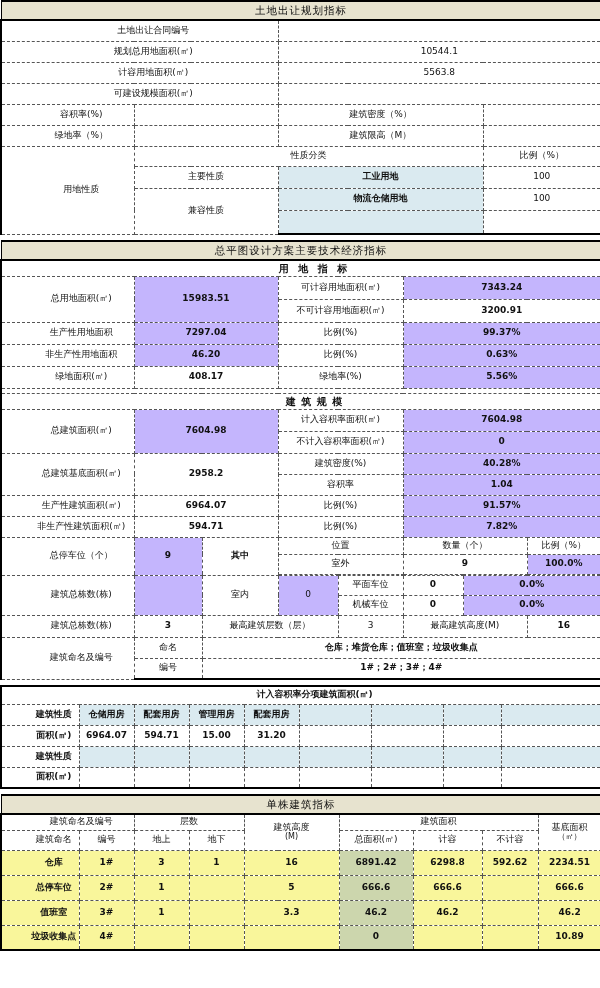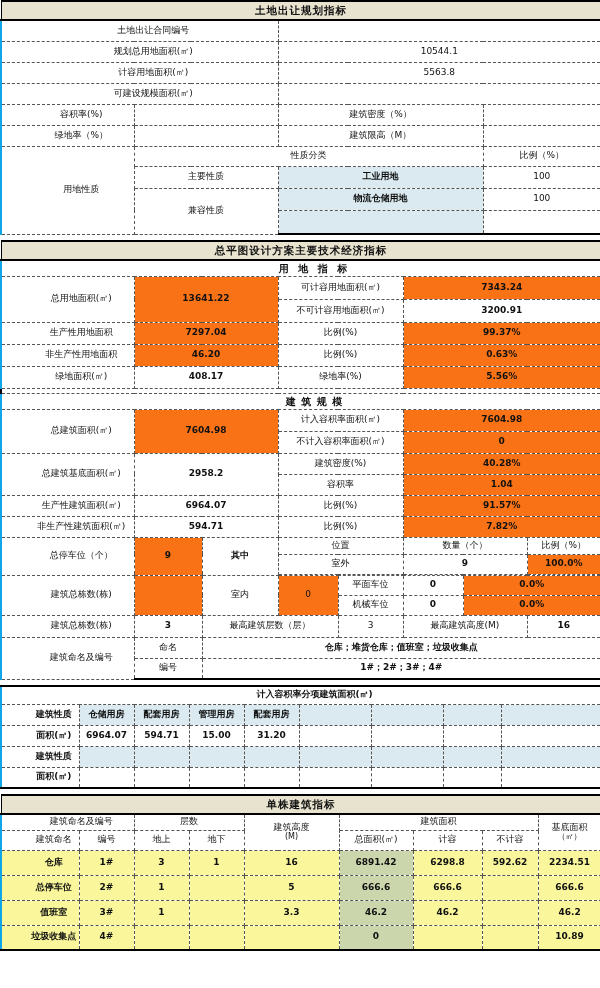--- a/index.html
+++ b/index.html
@@ -24,50 +24,50 @@
     white-space:nowrap;
     font-size:9px;
     line-height:1.1;
   }
 
   
   .bar{
     background:#e7e3cf;
     border:1px solid #000;
     border-bottom:2px solid #000;
-    font-weight:bold;
+    font-weight:normal;
     font-size:10.5px;
     letter-spacing:1px;
     text-align:center;
     height:17px;
     line-height:17px;
   }
   .bar.top{border-top:2px solid #000;}
   .subbar{
     background:#ffffff;
     font-weight:bold;
     font-size:10px;
     letter-spacing:3px;
   }
   .subbar2{
     background:#ffffff;
     font-weight:bold;
     font-size:10px;
     letter-spacing:1px;
   }
 
-  .g{background:#f97316;}          
+  .g{background:#c4b5fd;}          
   .b{background:#daeaf0;}          
   .y{background:#f9f69b;}          
   .gy{background:#ccd6ad;margin-left:23px;}         
   .bold{font-weight:bold;}
   .sm{font-size:8px;}
   .gap{height:4px;background:#fff;border-left:2px solid #000;border-right:2px solid #000;border-top:none;border-bottom:none;}
 
-  .edgeL{border-left:2px solid #0ea5e9;padding-left:28px;}
+  .edgeL{border-left:2px solid #000000;padding-left:28px;}
   .edgeR{border-right:2px solid #000;}
   .edgeT{border-top:2px solid #000;font-weight:bold;}
   .edgeB{border-bottom:2px solid #000;}
   .spacer{height:5px;background:#fff;border:none;}
 </style>
 </head>
 <body>
 
 <div class="sheet">
 
@@ -150,21 +150,21 @@
     <tbody>
         <tr>
       <td class="bar top" colspan="8">总平图设计方案主要技术经济指标</td>
     </tr>
     <tr style="height:16px">
       <td class="subbar edgeL edgeR" colspan="8">用 地 指 标</td>
     </tr>
 
     <tr style="height:23px">
       <td class="edgeL" rowspan="2">总用地面积(㎡)</td>
-      <td class="g bold" colspan="2" rowspan="2">13641.22</td>
+      <td class="g bold" colspan="2" rowspan="2">15983.51</td>
       <td colspan="2">可计容用地面积(㎡)</td>
       <td class="g bold edgeR" colspan="3">7343.24</td>
     </tr>
     <tr style="height:23px">
       <td colspan="2">不可计容用地面积(㎡)</td>
       <td class="bold edgeR" colspan="3">3200.91</td>
     </tr>
     <tr style="height:22px">
       <td class="edgeL">生产性用地面积</td>
       <td class="g bold" colspan="2">7297.04</td>

